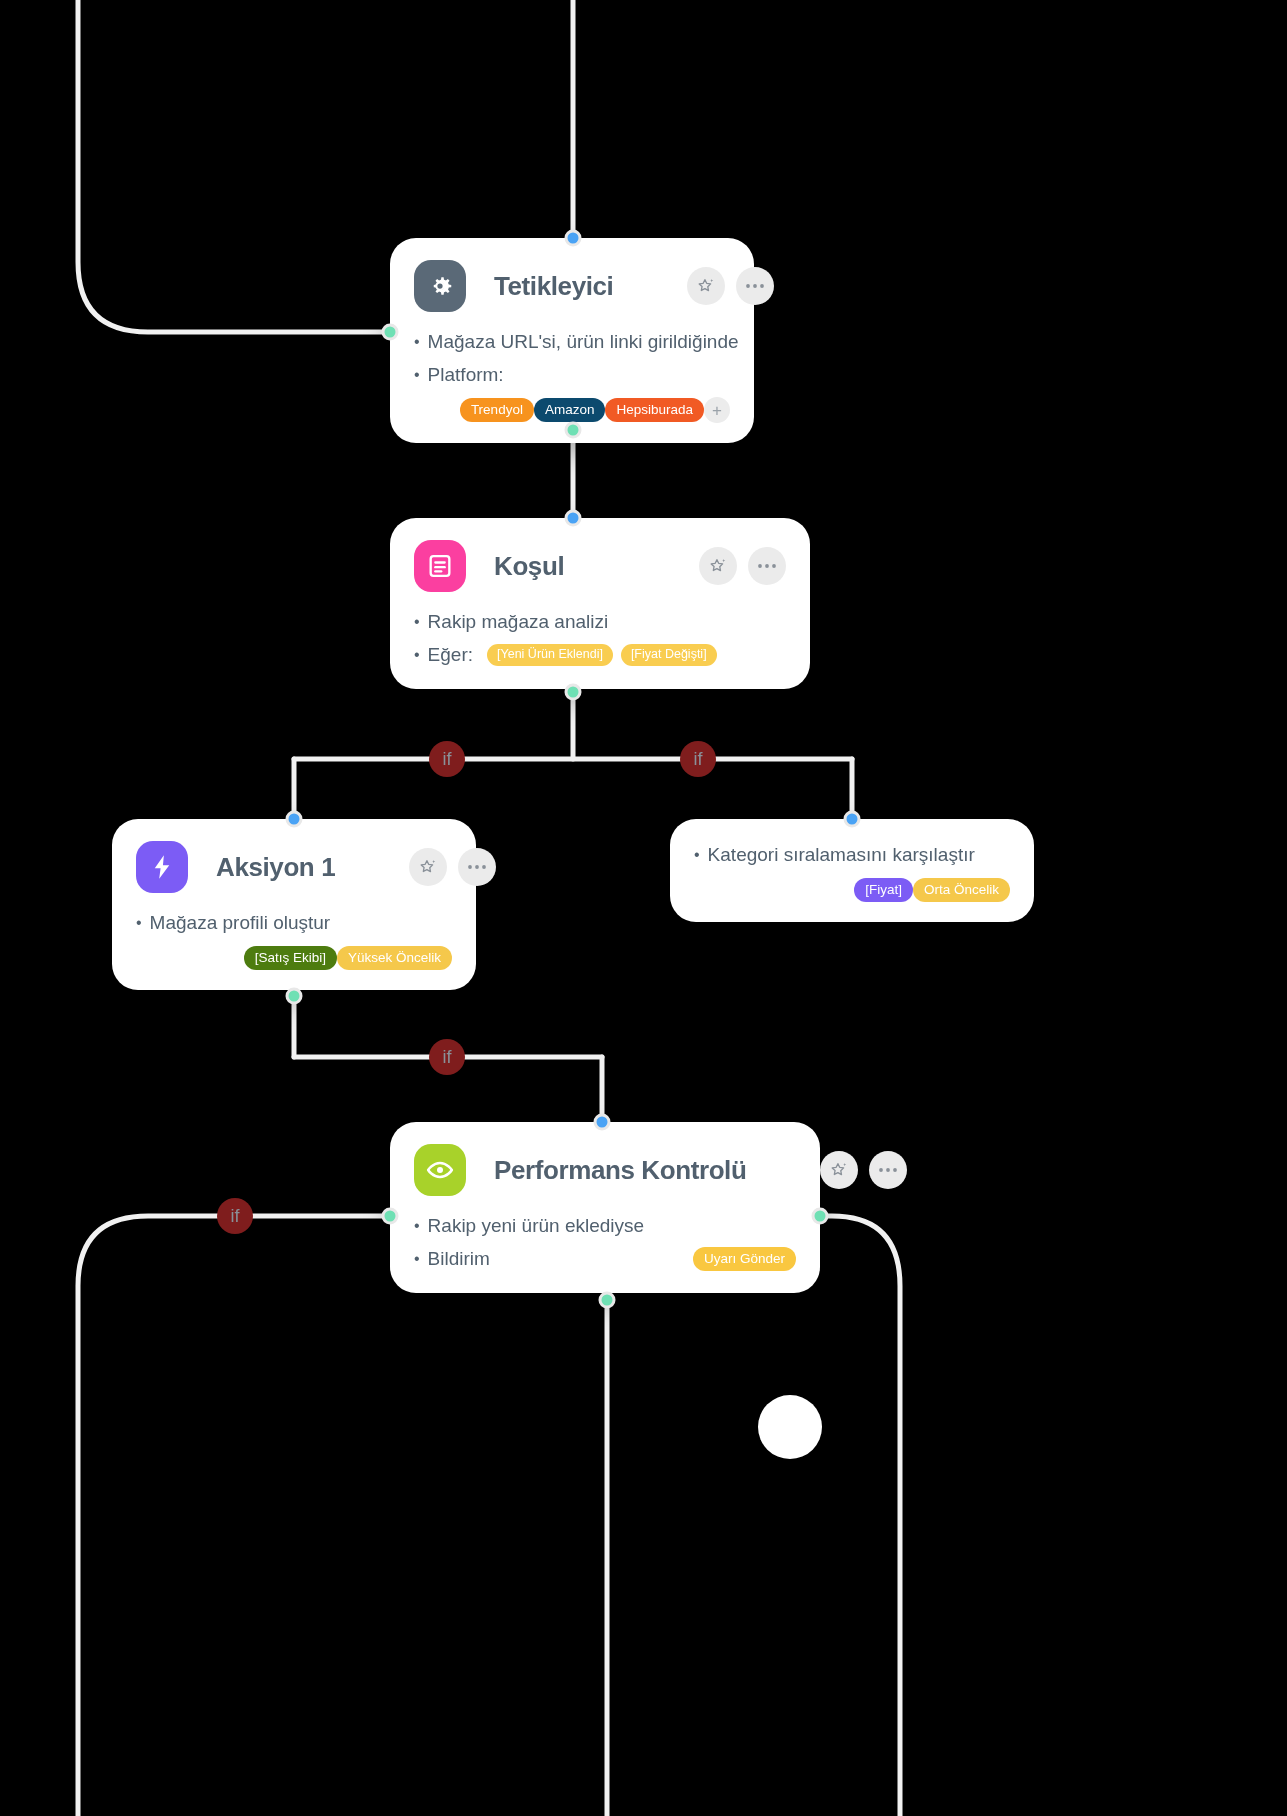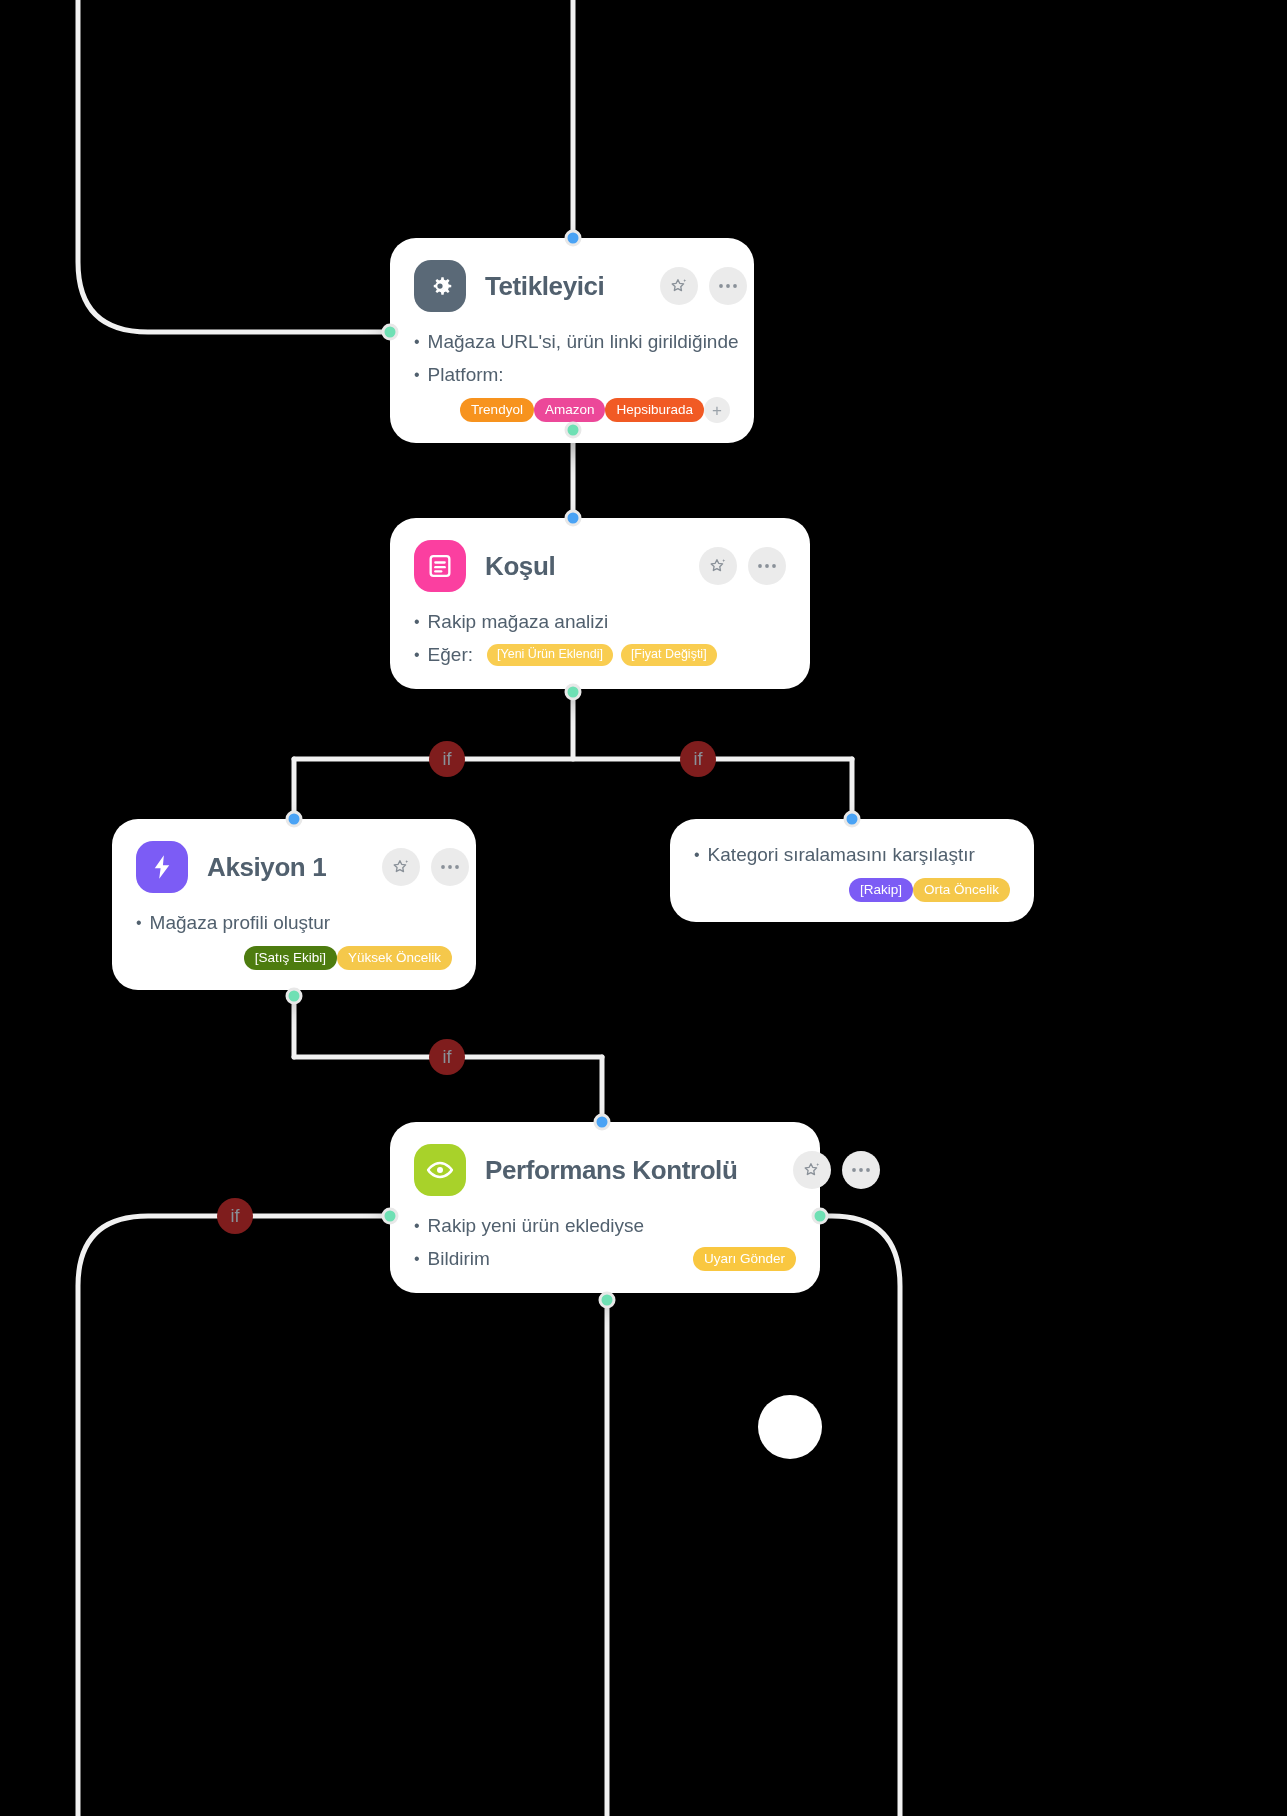--- a/index.html
+++ b/index.html
@@ -36,21 +36,21 @@
     border-radius: 26px;
     box-shadow: 0 10px 26px rgba(0,0,0,0.30);
     padding: 22px 24px 20px 24px;
     display: flex;
     flex-direction: column;
   }
 
   .node-head {
     display: flex;
     align-items: center;
-    gap: 19px;
+    gap: 28px;
     margin-bottom: 16px;
     text-align: center;
   }
 
   .node-icon {
     width: 52px;
     height: 52px;
     border-radius: 17px;
     flex: 0 0 52px;
     display: flex;
@@ -241,21 +241,21 @@
       <div class="bullet-row">
         <span class="dot">•</span>
         <span>Mağaza URL'si, ürün linki girildiğinde</span>
       </div>
       <div class="bullet-row">
         <span class="dot">•</span>
         <span>Platform:</span>
       </div>
       <div class="tag-row right">
         <span class="tag" style="background:#f7931e;">Trendyol</span>
-        <span class="tag" style="background:#ec4899;">Amazon</span>
+        <span class="tag" style="background:#0c4a6e;">Amazon</span>
         <span class="tag" style="background:#f15a24;">Hepsiburada</span>
         <span class="plus-btn">+</span>
       </div>
     </div>
   </div>
   <div class="port in" style="left:573px; top:238px;"></div>
   <div class="port out" style="left:390px; top:332px;"></div>
   <div class="port out" style="left:573px; top:430px;"></div>
 
   <div class="node" id="node-condition">
@@ -344,21 +344,21 @@
   <div class="port out" style="left:294px; top:996px;"></div>
 
   <div class="node" id="node-action2">
 
     <div class="node-body">
       <div class="bullet-row">
         <span class="dot">•</span>
         <span>Kategori sıralamasını karşılaştır</span>
       </div>
       <div class="tag-row right">
-        <span class="tag" style="background:#7c5cf5;">[Rakip]</span>
+        <span class="tag" style="background:#7c5cf5;">[Fiyat]</span>
         <span class="tag" style="background:#f5c84b;">Orta Öncelik</span>
       </div>
     </div>
   </div>
   <div class="port in" style="left:852px; top:819px;"></div>
 
   <div class="node" id="node-performance">
     <div class="node-head">
       <div class="node-icon" style="background:#a8d22a;">
         <svg width="30" height="30" viewBox="0 0 24 24" fill="none" stroke="#ffffff" stroke-width="2" stroke-linecap="round" stroke-linejoin="round">

